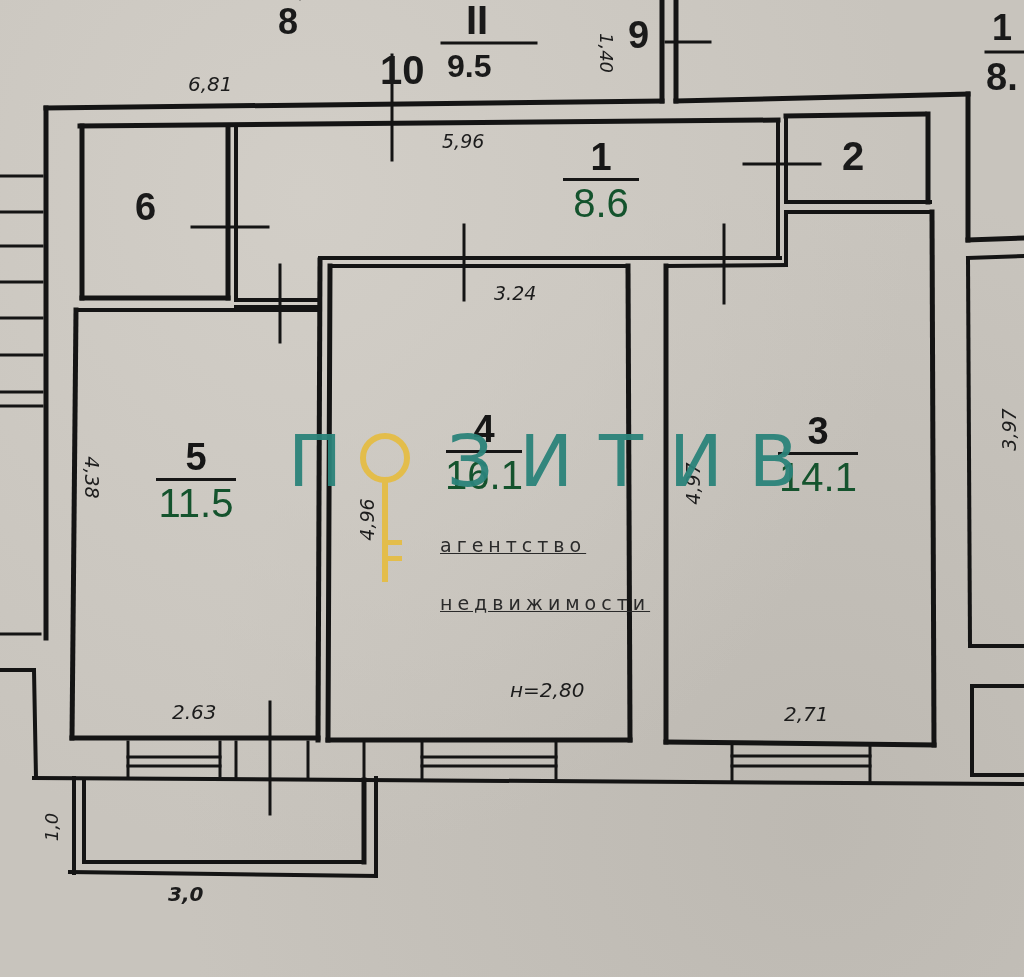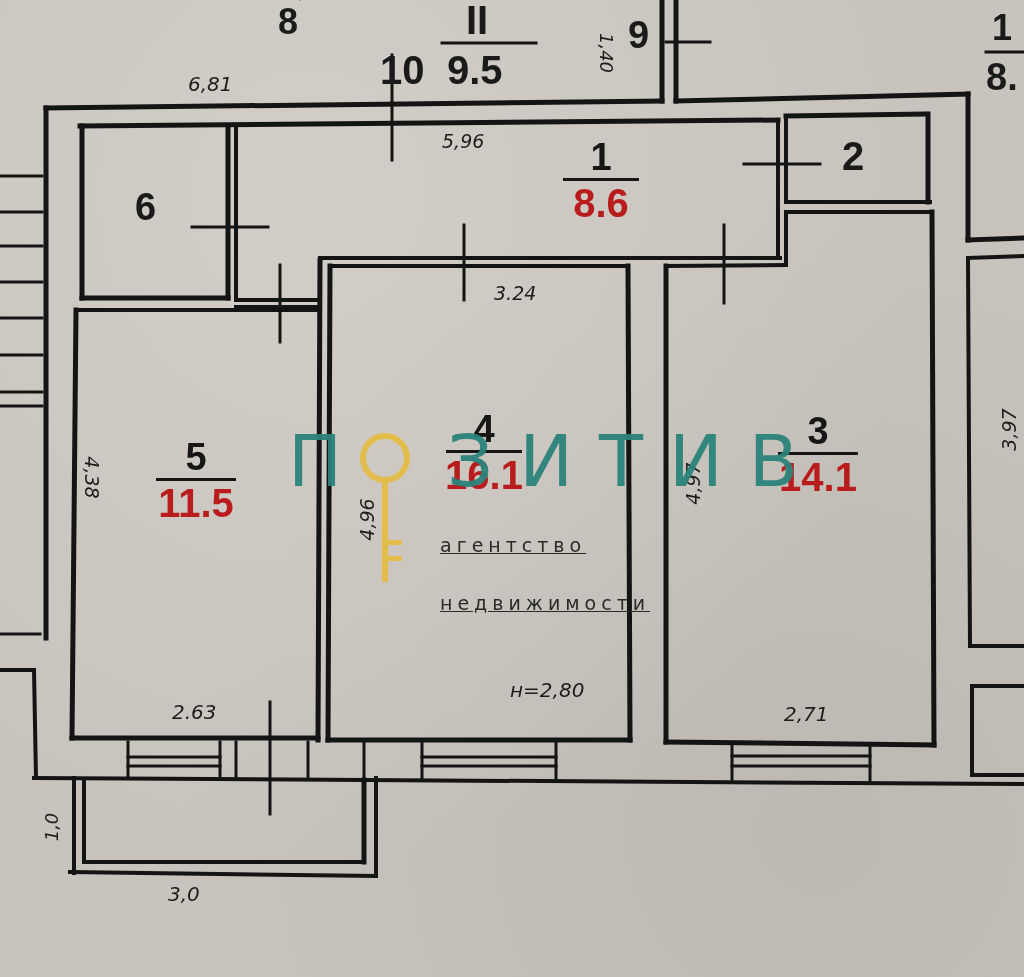--- a/index.html
+++ b/index.html
@@ -18,21 +18,21 @@
   }
   svg.plan { position: absolute; left: 0; top: 0; }
   .lbl {
     position: absolute; color: #1a1a1a; font-weight: bold;
     font-family: "Liberation Sans", sans-serif; line-height: 1;
     white-space: nowrap;
   }
   .room { text-align: center; position: absolute; }
   .room .num { display: block; font-size: 38px; font-weight: bold; color: #161616; line-height: 38px; }
   .room .bar { display: block; height: 3px; background: #161616; margin: 2px auto 2px; }
-  .room .area { display: block; font-size: 40px; font-weight: bold; color: #b91c1c; line-height: 40px; }
+  .room .area { display: block; font-size: 40px; font-weight: normal; color: #14532d; line-height: 40px; }
   .dim {
     position: absolute; font-size: 20px; font-style: italic; color: #1c1c1c;
     font-family: "DejaVu Sans", sans-serif; white-space: nowrap; line-height: 1;
   }
   .rot { transform-origin: center center; }
   .logo-word {
     position: absolute; left: 288px; top: 425px;
     font-family: "DejaVu Sans", sans-serif; font-size: 72px; letter-spacing: 26px;
     color: #2b837a; opacity: 0.95; white-space: nowrap; line-height: 1;
   }
@@ -160,21 +160,21 @@
     <circle cx="385" cy="458" r="22" fill="none" stroke="#e3bd4b" stroke-width="6"></circle>
     <rect x="382" y="478" width="6" height="104" fill="#e3bd4b"></rect>
     <rect x="386" y="540" width="16" height="5" fill="#e3bd4b"></rect>
     <rect x="386" y="556" width="16" height="5" fill="#e3bd4b"></rect>
   </g>
 </svg>
 
 <span class="lbl" style="left:278px;top:4px;font-size:36px;">8</span>
 <span class="lbl" style="left:466px;top:0px;font-size:40px;">II</span>
 <span class="lbl" style="left:380px;top:50px;font-size:40px;">10</span>
-<span class="lbl" style="left:447px;top:50px;font-size:40px;">9.5</span>
+<span class="lbl" style="left:447px;top:50px;font-size:32px;">9.5</span>
 <span class="lbl" style="left:628px;top:16px;font-size:38px;">9</span>
 <span class="lbl" style="left:992px;top:10px;font-size:36px;">1</span>
 <span class="lbl" style="left:986px;top:58px;font-size:38px;">8.</span>
 
 <div class="room" style="left:558px;top:138px;width:86px;">
   <span class="num">1</span>
   <span class="bar" style="width:76px;"></span>
   <span class="area">8.6</span>
 </div>
 <span class="lbl" style="left:842px;top:136px;font-size:40px;">2</span>
@@ -201,20 +201,20 @@
 <span class="dim" style="left:460px;top:284px;font-size:19px;margin-left:34px;">3.24</span>
 <span class="dim rot" style="left:586px;top:44px;font-size:18px;transform:rotate(90deg);">1,40</span>
 <span class="dim rot" style="left:70px;top:468px;font-size:19px;transform:rotate(90deg);">4,38</span>
 <span class="dim rot" style="left:346px;top:510px;font-size:19px;transform:rotate(-90deg);">4,96</span>
 <span class="dim rot" style="left:672px;top:474px;font-size:19px;transform:rotate(-90deg);">4,97</span>
 <span class="dim rot" style="left:988px;top:420px;font-size:19px;transform:rotate(-90deg);">3,97</span>
 <span class="dim" style="left:172px;top:702px;">2.63</span>
 <span class="dim" style="left:510px;top:680px;">н=2,80</span>
 <span class="dim" style="left:784px;top:704px;">2,71</span>
 <span class="dim rot" style="left:38px;top:818px;font-size:18px;transform:rotate(-90deg);">1,0</span>
-<span class="dim" style="left:168px;top:884px;">3,0</span>
+<span class="dim" style="left:168px;top:884px;font-weight:bold;">3,0</span>
 
 <div>
   <span class="logo-word">П</span>
   <span class="logo-word" style="left:419px;margin-left:28px;">ЗИТИВ</span>
   <span class="logo-sub" style="top:536px;">агентство</span>
   <span class="logo-sub" style="top:594px;">недвижимости</span>
 </div>
 
 </body></html>

